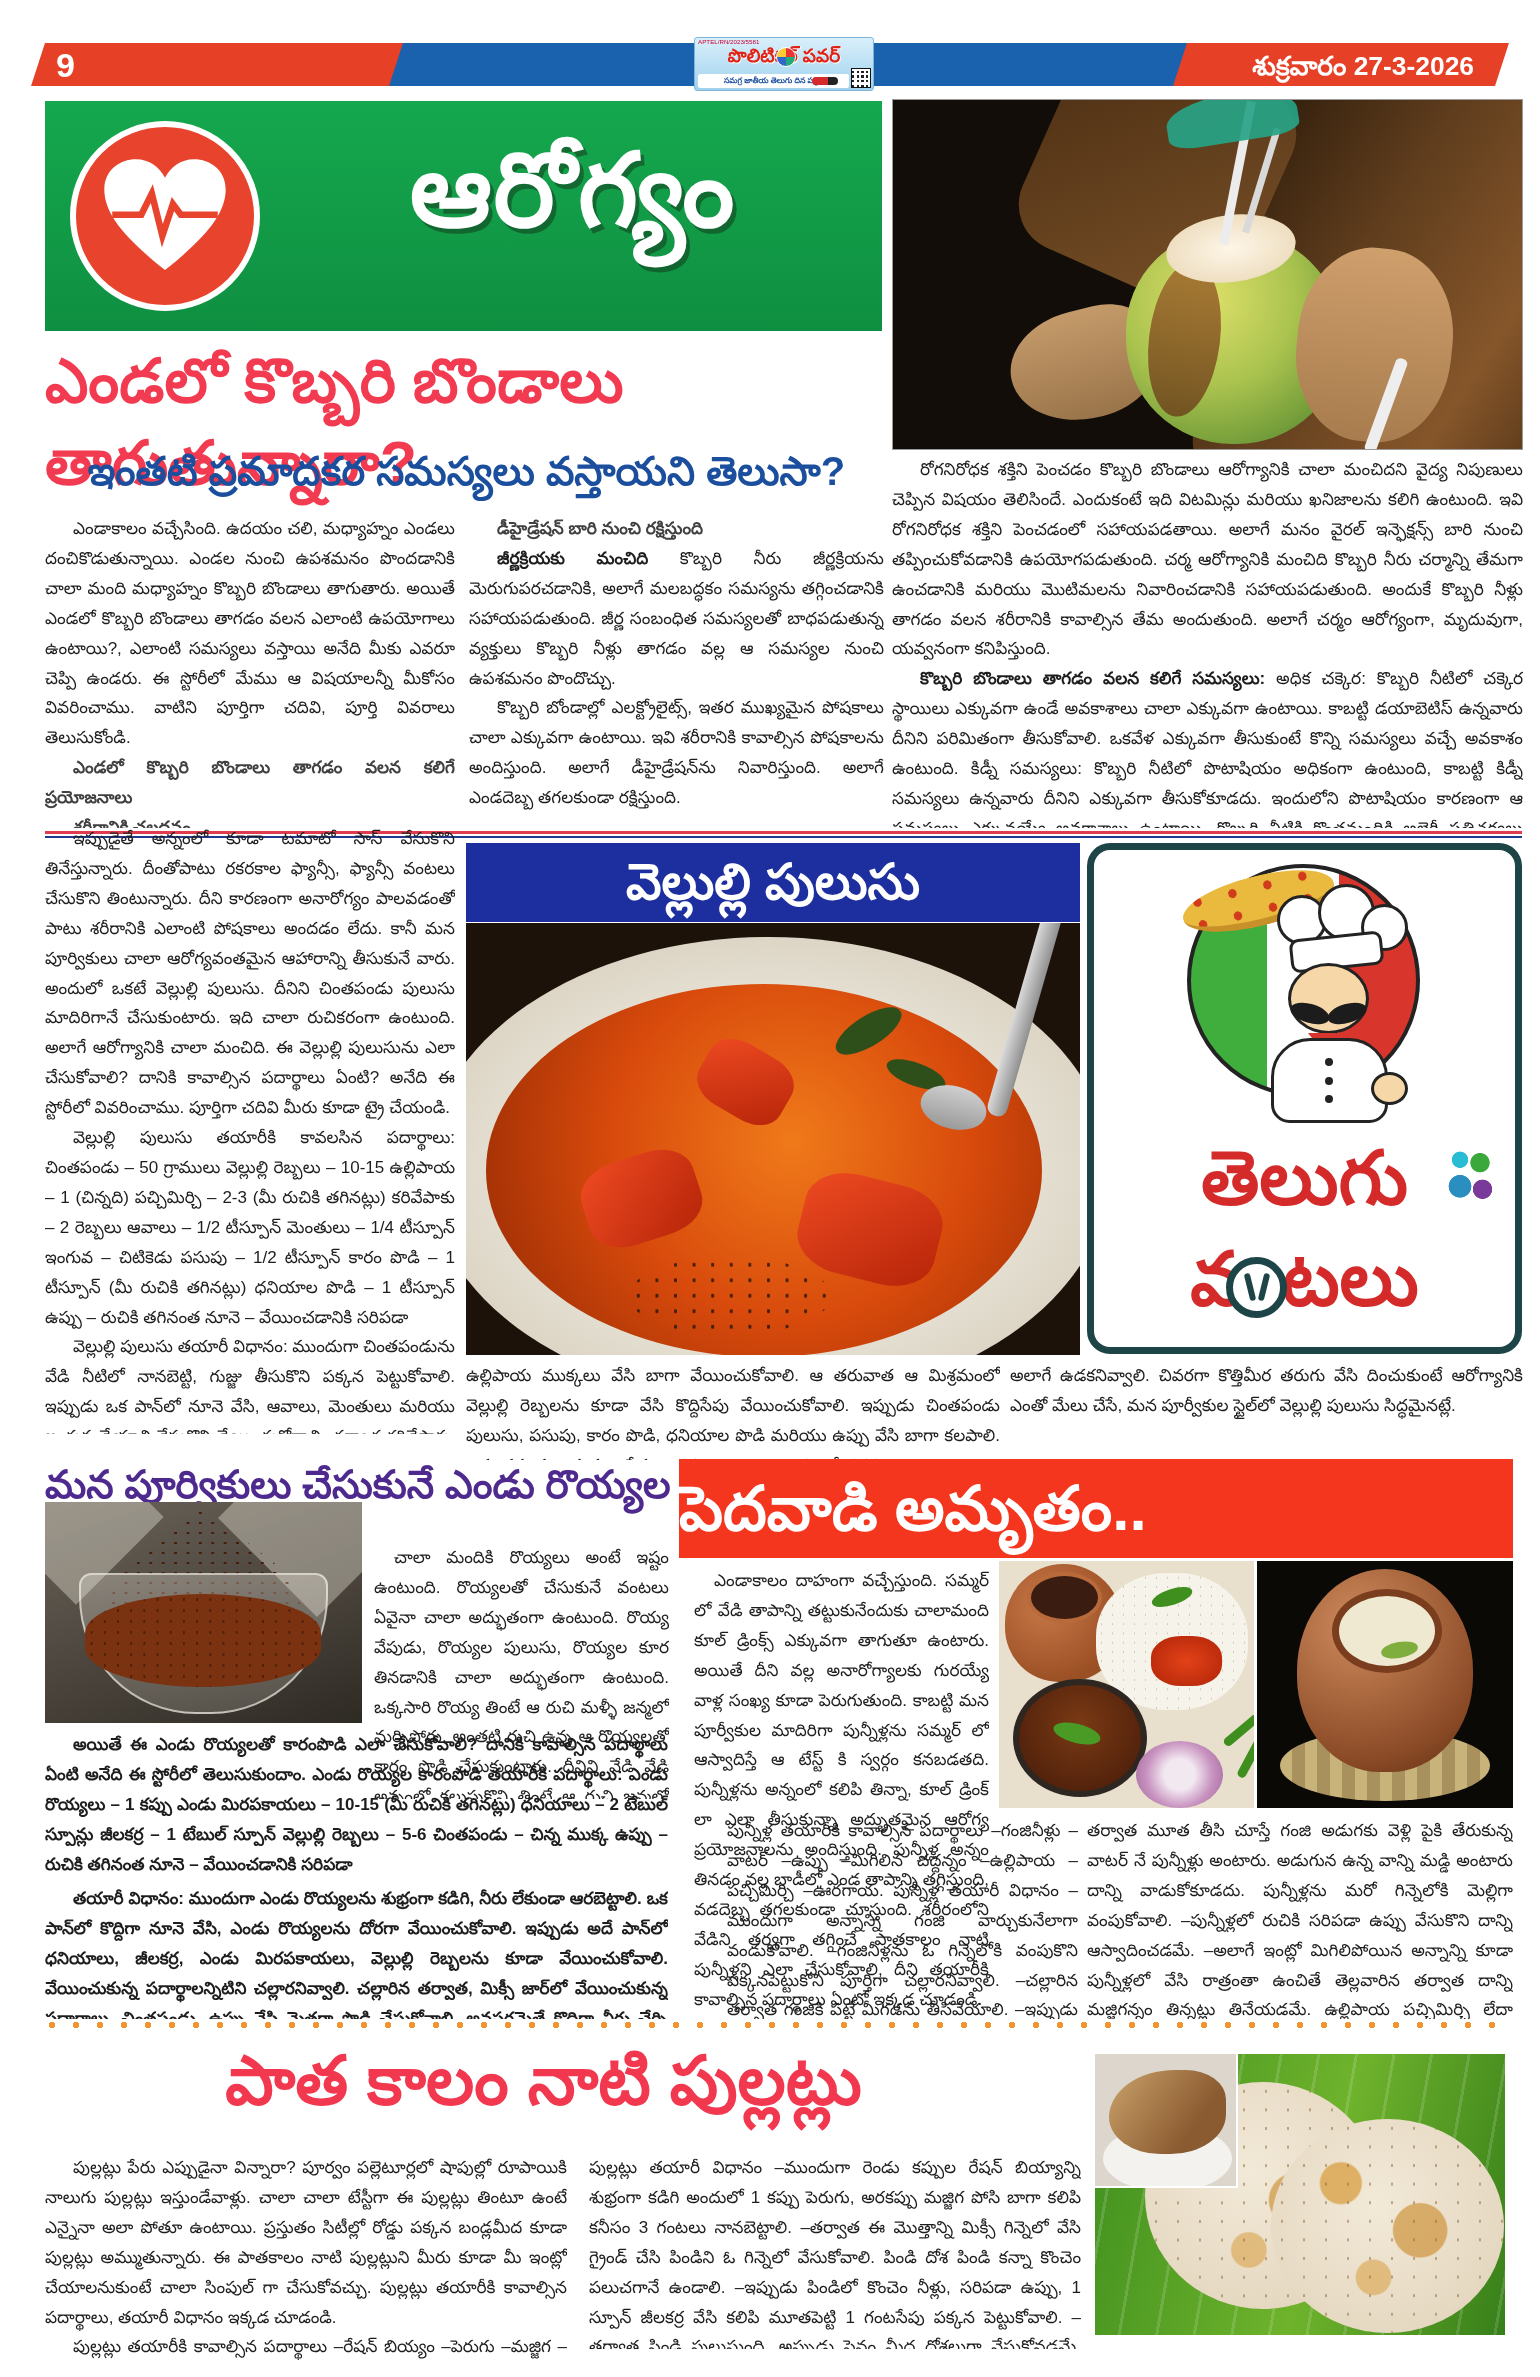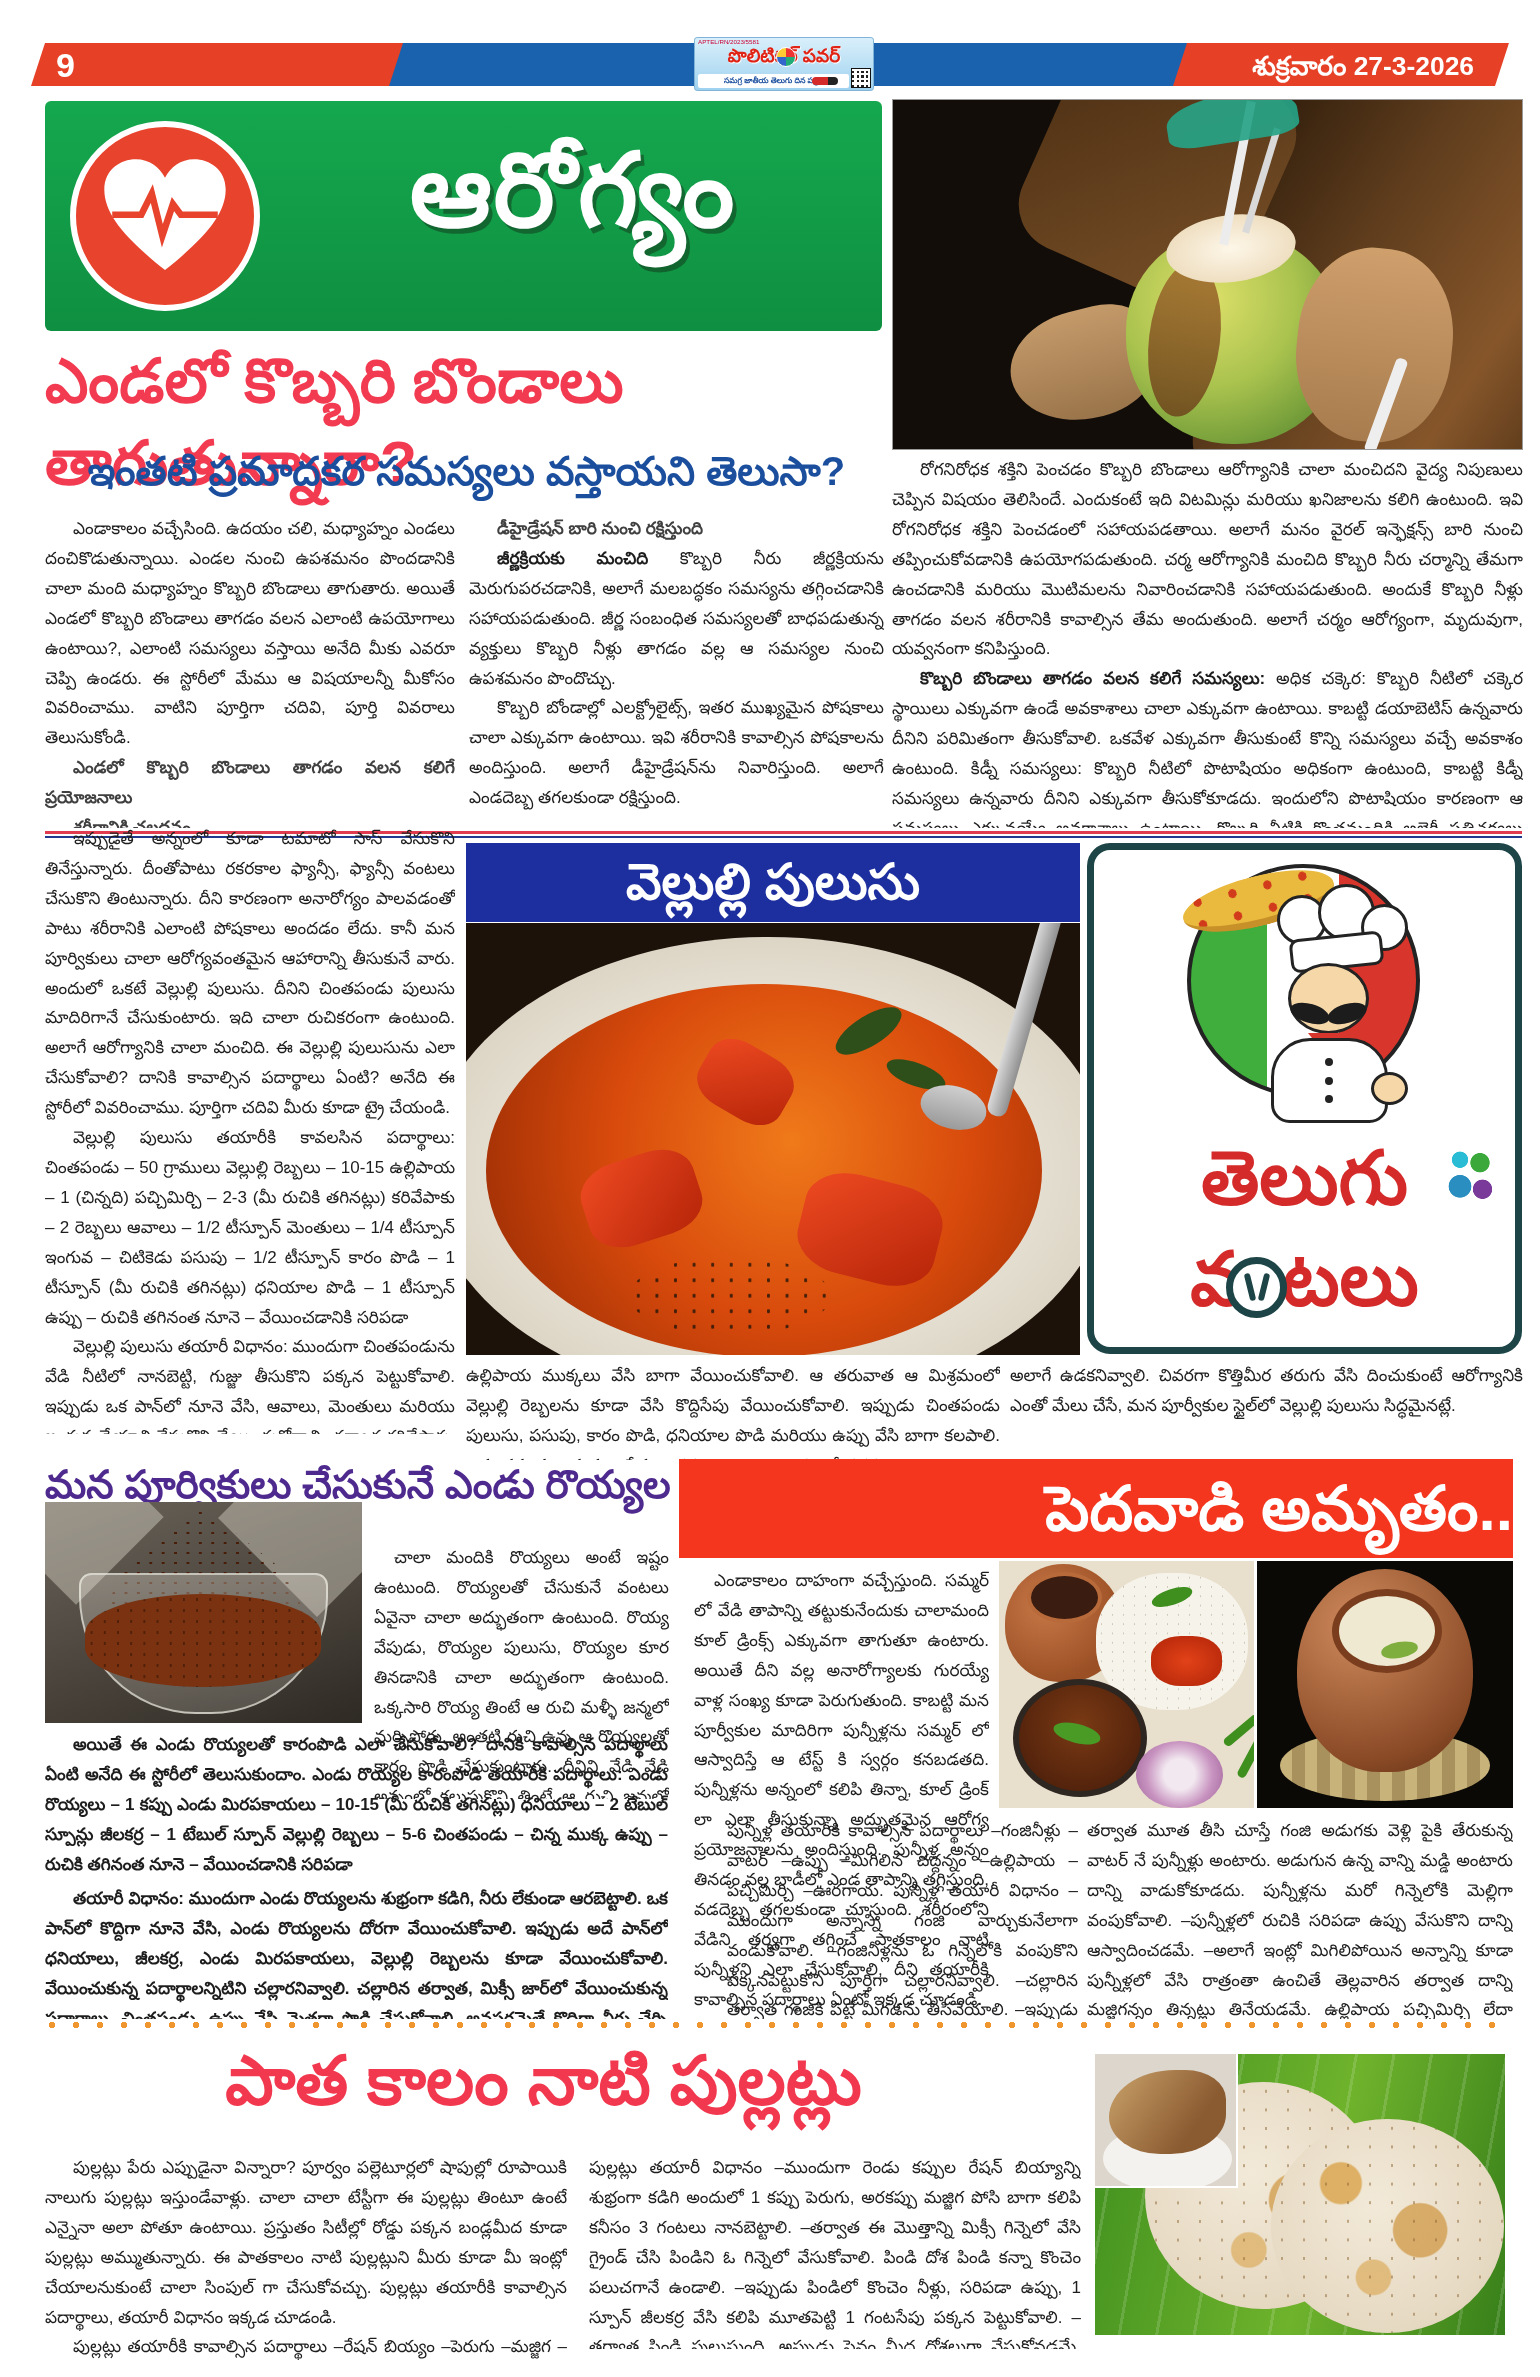--- a/index.html
+++ b/index.html
@@ -21,21 +21,21 @@
   .masthead .mh-title { font-size:18.6px; font-weight:bold; color:#e02315; text-shadow:0.8px 0.8px 0 #fff; line-height:20px; }
   .mh-globe { position:absolute; left:81px; top:9.3px; width:20px; height:20px; border-radius:50%;
       background:conic-gradient(#e33 0 25%, #2a7 25% 50%, #36c 50% 75%, #fc3 75%); border:1.6px solid #fff; }
   .masthead .mh-strip { position:absolute; left:3.1px; bottom:2.3px; width:151px; height:14px; background:#fff; border-radius:2.3px;
       font-size:7.8px; color:#1b4f9e; font-weight:bold; line-height:14px; }
   .mh-pen { position:absolute; left:117px; bottom:4.7px; width:26.4px; height:7.8px; background:linear-gradient(90deg,#d42a2a 60%,#222 60%); border-radius:3.9px; }
   .mh-qr { position:absolute; right:2.3px; bottom:2.3px; width:20px; height:20px;
       background:repeating-linear-gradient(0deg,#111 0 2.3px,#fff 2.3px 4.7px), repeating-linear-gradient(90deg,#111 0 2.3px,#fff 2.3px 4.7px); background-blend-mode:screen; border:0.8px solid #111; }
 
   
-  .health-banner { left:45px; top:101px; width:837px; height:230px; background:linear-gradient(#15a84e,#0f8f41); border-radius:6px; }
+  .health-banner { left:45px; top:101px; width:837px; height:230px; background:linear-gradient(#15a84e,#0f8f41); border-radius:0; }
   .heart-badge { left:25px; top:20px; width:190px; height:190px; border-radius:50%; background:#e8432d; border:6.2px solid #fff; display:flex; align-items:center; justify-content:center; }
   .health-title { left:233px; top:31px; width:590px; text-align:center; color:#fff; font-size:103px; font-weight:800; letter-spacing:1.6px;
       text-shadow:3.9px 4.7px 0 rgba(20,40,20,.45); }
   .coconut-photo { left:892px; top:99px; width:631px; height:351px; background:#120d08; overflow:hidden; border:0.8px solid #9a9a9a; }
   .cp-jacket { right:-54px; top:-39px; width:357px; height:450px; background:linear-gradient(115deg,#241507,#5f3d1d 40%,#86562a 72%,#472c13); transform:rotate(9deg); border-radius:47px; }
   .cp-sleeve { left:148px; top:-47px; width:233px; height:233px; background:linear-gradient(135deg,#4a2d12,#7a5128); transform:rotate(24deg); border-radius:47px; }
   .cp-hand-left { left:117px; top:210px; width:148px; height:109px; background:linear-gradient(#c49a6a,#9a744a); border-radius:58% 42% 55% 62%; transform:rotate(-14deg); }
   .cp-hand-right { right:70px; top:148px; width:155px; height:194px; background:linear-gradient(#cf9f6c,#a87c4e); border-radius:46%; transform:rotate(6deg); }
   .cp-coconut { left:233px; top:130px; width:217px; height:214px; background:radial-gradient(circle at 38% 32%,#dde069,#a9c24e 45%,#6f9a38 78%,#557f2c); border-radius:48% 52% 50% 50%; }
   .cp-patch { left:256px; top:162px; width:71px; height:155px; background:linear-gradient(#a3702f,#6f4a1e); border-radius:50%; transform:rotate(7deg); opacity:.9; }
@@ -119,21 +119,21 @@
       border:2.3px solid rgba(244,242,234,.65); border-radius:12.4px 12.4px 117px 117px; }
   .ch-mound { left:50px; top:6.2px; width:217px; height:117px; background:radial-gradient(circle at 50% 85%,#a34a1a,#7a3210 62%,#5f270c);
       clip-path:polygon(50% 0,86% 52%,100% 100%,0 100%,14% 52%);
       background-image:radial-gradient(circle 2.3px,#481c06 55%,transparent 60%); background-size:12.4px 10px; }
   .ch-fill { left:40px; top:92px; width:236px; height:93px; background:#7a3210; border-radius:50%/42%;
       background-image:radial-gradient(circle 2.3px,#50200a 55%,transparent 60%); background-size:13.2px 11px; }
   .kp-col1 { left:374px; top:1543px; width:295px; height:256px; }
   .kp-wide { left:45px; top:1730px; width:623px; height:289px; }
   .kp-wide p { margin-bottom:4.7px;font-weight:bold; }
 
-  .pv-banner { left:679px; top:1459px; width:834px; height:99px; background:#f5361f; color:#fff; text-align:right; font-size:62px; font-weight:800; line-height:99px; }
+  .pv-banner { left:679px; top:1459px; width:834px; height:99px; background:#f5361f; color:#fff; text-align:left; font-size:62px; font-weight:800; line-height:99px; }
   .pv-col1 { left:694px; top:1566px; width:295px; height:454px; }
   .pv-photo-left { left:999px; top:1561px; width:255px; height:247px; overflow:hidden; background:#e8dfcc; }
   .pvl-pot { left:6.2px; top:3.1px; width:117px; height:118px; background:radial-gradient(circle at 35% 35%,#c87848,#9a4f24 72%); border-radius:50% 50% 46% 46%; }
   .pvl-mouth { left:28px; top:11px; width:75px; height:51px; background:#3a1c10; border:4.7px solid #b86a3a; border-radius:50%; }
   .pvl-rice { right:6.2px; top:12.4px; width:152px; height:137px; background:#f6f3ea; border-radius:46%;
       background-image:radial-gradient(circle 1.6px,#cfc8b8 55%,transparent 60%); background-size:11px 9.3px; }
   .pvl-cor { left:152px; top:28px; width:42px; height:15.5px; background:#3f8f1f; border-radius:50%; transform:rotate(-18deg); }
   .pvl-pickle { left:152px; top:75px; width:71px; height:50px; background:radial-gradient(#e24218,#b02408); border-radius:42%; }
   .pvl-rasam { left:14px; top:118px; width:134px; height:118px; background:radial-gradient(circle at 50% 38%,#7a3a14,#54230c 72%); border:6.2px solid #2e2620; border-radius:50%; }
   .pvl-cor2 { left:54px; top:163px; width:48px; height:18.6px; background:#4a9a26; border-radius:50%; transform:rotate(14deg); }

